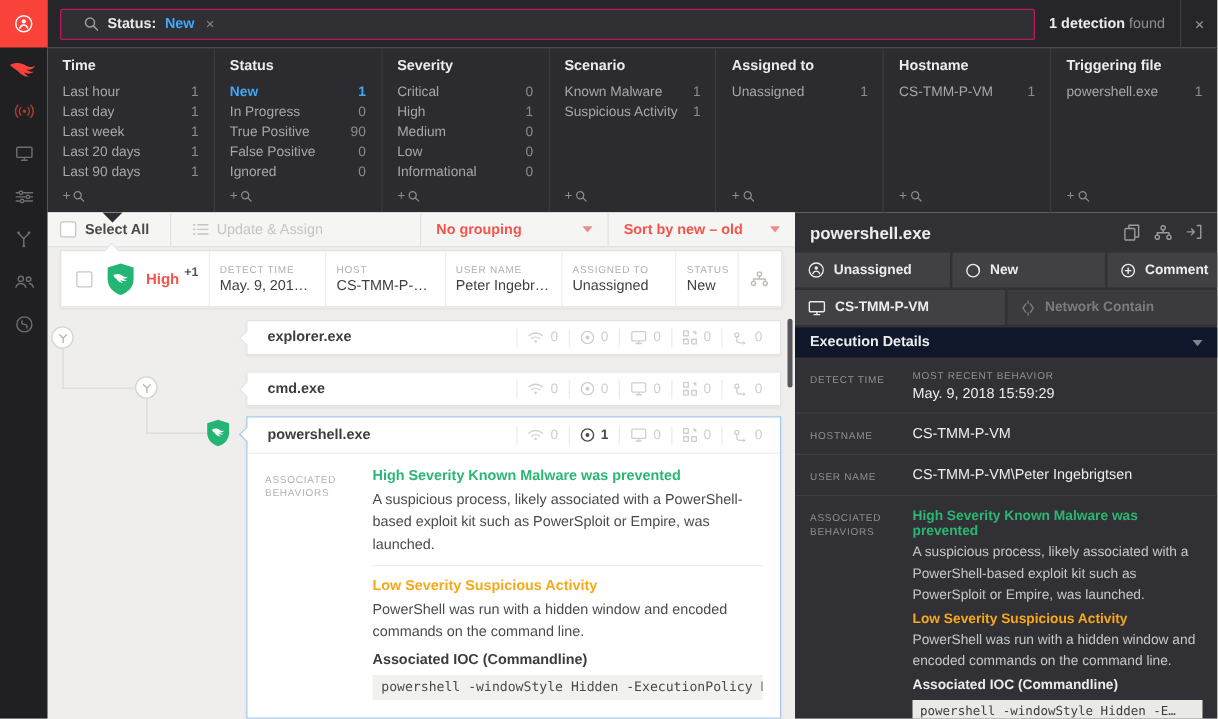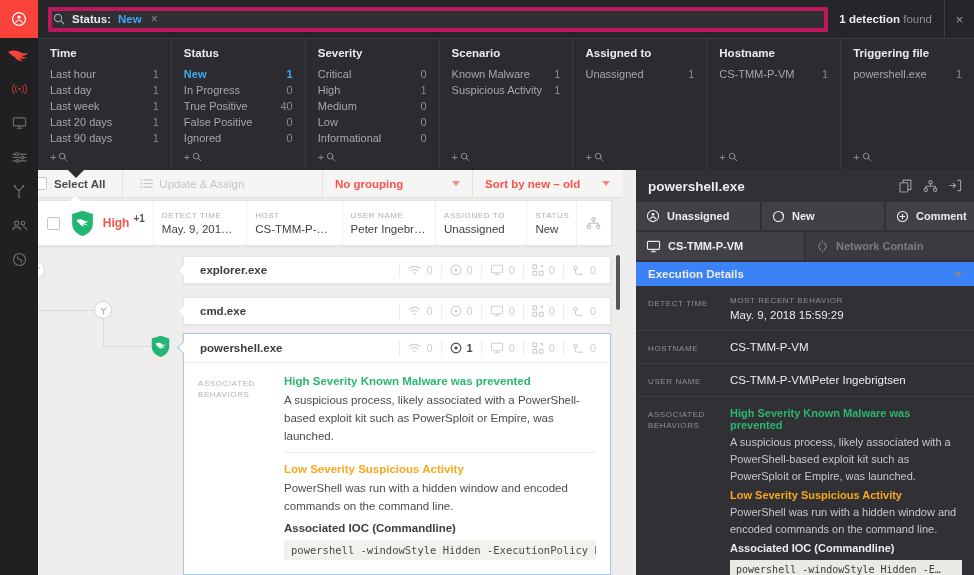--- a/index.html
+++ b/index.html
@@ -10,40 +10,40 @@
 
   
   .sidebar { position:absolute; left:0; top:0; width:38px; height:575px; background:#202023; z-index:5; }
   .sb-item { width:38px; height:34px; display:flex; align-items:center; justify-content:center; color:#6d6d72; }
   .sb-item.active { background:#f9423a; color:#fff; height:38px; }
   .sb-item.logo { height:34px; }
   .sb-item.redish { color:#b03a32; }
 
   
   .topbar { position:absolute; left:38px; top:0; width:936px; height:38px; background:#26262a; display:flex; align-items:center; }
-  .searchbox { margin-left:10px; width:780px; height:25px; background:#2f2f34; border:4px solid #be185d; border-radius:2px; display:flex; align-items:center; padding:0 1px; gap:7px; }
+  .searchbox { margin-left:10px; width:780px; height:25px; background:#2f2f34; border:1px solid #be185d; border-radius:2px; display:flex; align-items:center; padding:0 18px; gap:7px; }
   .searchbox .s-label { color:#e9e9ec; font-size:11.5px; font-weight:bold; }
   .searchbox .s-value { color:#3fa9f5; font-size:11.5px; font-weight:bold; }
   .searchbox .s-x { color:#8b8b90; font-size:12px; margin-left:2px; cursor:pointer; }
   .tb-results { margin-left:auto; font-size:11.5px; color:#8e8e93; padding-right:12px; white-space:nowrap; }
   .tb-results b { color:#ededf0; }
   .tb-close { width:30px; height:38px; border-left:1px solid #3c3c41; color:#9a9a9f; display:flex; align-items:center; justify-content:center; font-size:13px; }
 
   
   .filterbar { position:absolute; left:38px; top:38px; width:936px; height:132px; background:#2c2c30; border-top:1px solid #39393e; display:flex; }
   .fcol { flex:1; padding:8px 12px 7px; border-left:1px solid #3a3a3f; display:flex; flex-direction:column; min-width:0; }
   .fcol:first-child { border-left:none; }
   .fcol-title { font-size:11.5px; font-weight:bold; color:#ececef; margin-bottom:7px; }
   .fitem { display:flex; justify-content:space-between; font-size:11px; color:#a7a7ab; line-height:16px; cursor:pointer; }
   .fitem .fcount { color:#8c8c90; }
   .fitem.blue, .fitem.blue .fcount { color:#3fa9f5; font-weight:bold; }
   .fadd { margin-top:auto; color:#8c8c90; font-size:11px; display:flex; align-items:center; gap:2px; cursor:pointer; }
 
   
-  .main { position:absolute; left:24px; top:170px; width:598px; height:405px; background:#efeeec; }
+  .main { position:absolute; left:38px; top:170px; width:598px; height:405px; background:#efeeec; }
   .toolbar { position:absolute; left:0; top:0; width:100%; height:28px; background:#f5f5f3; border-bottom:1px solid #dededa; display:flex; align-items:center; font-size:11.5px; }
   .tb-left { display:flex; align-items:center; padding-left:10px; gap:7px; }
   .cbox { width:13px; height:13px; background:#fff; border:1px solid #c6c6c2; border-radius:2px; }
   .sel-label { color:#4c4c47; font-weight:bold; }
   .tb-div { width:1px; height:27px; background:#e2e2de; margin:0 10px; }
   .upd { display:flex; align-items:center; gap:6px; color:#c5c5c1; font-weight:normal; }
   .tb-right { margin-left:auto; display:flex; height:100%; }
   .tb-drop { width:150px; border-left:1px solid #e2e2de; display:flex; align-items:center; justify-content:space-between; padding:0 12px; color:#f5544d; font-weight:bold; cursor:pointer; }
   .caret { width:0; height:0; border-left:4px solid transparent; border-right:4px solid transparent; border-top:5px solid #f08a85; }
   .notch { position:absolute; left:44px; top:0; width:0; height:0; border-left:8px solid transparent; border-right:8px solid transparent; border-top:8px solid #2c2c30; }
@@ -88,21 +88,21 @@
   .scroll-thumb { position:absolute; left:592px; top:85px; width:4px; height:55px; background:#56565a; border-radius:3px; }
 
   
   .rpanel { position:absolute; left:636px; top:170px; width:338px; height:405px; background:#313135; color:#ececef; display:flex; flex-direction:column; }
   .rp-header { height:32px; display:flex; align-items:center; padding:0 12px; }
   .rp-title { font-size:13.5px; font-weight:bold; }
   .rp-hicons { margin-left:auto; display:flex; gap:11px; color:#9a9a9f; }
   .rp-btnrow { display:flex; gap:2px; margin-bottom:2px; }
   .rp-btn { height:28px; background:#404045; display:flex; align-items:center; gap:7px; padding:0 10px; font-size:11px; font-weight:bold; color:#ececef; cursor:pointer; }
   .rp-btn.disabled { color:#7b7b80; background:#3a3a3f; cursor:default; }
-  .rp-section { height:24px; background:#3b82f6; display:flex; align-items:center; padding:0 12px; font-size:11.5px; font-weight:bold; margin-top:0; }
+  .rp-section { height:24px; background:#0f172a; display:flex; align-items:center; padding:0 12px; font-size:11.5px; font-weight:bold; margin-top:0; }
   .rp-section .caret { margin-left:auto; border-top-color:#84848a; }
   .rp-body { flex:1; overflow:hidden; }
   .rp-row { display:flex; padding:10px 12px 9px; border-bottom:1px solid #3d3d42; }
   .rp-row.last { border-bottom:none; }
   .rp-label { width:82px; flex:none; font-size:8px; letter-spacing:.6px; color:#8f8f94; line-height:11px; padding-top:2px; }
   .rp-val { font-size:11.5px; color:#ececef; }
   .rp-detect-cols { display:flex; flex:1; }
   .rp-detect-cols > div:first-child { width:124px; flex:none; }
   .rp-sublabel { font-size:8px; letter-spacing:.6px; color:#8f8f94; margin-bottom:4px; white-space:nowrap; }
   .rp-bh-title { font-size:11px; font-weight:bold; margin-bottom:3px; }
@@ -248,21 +248,21 @@
     <div class="fitem blue">
         <span>New</span>
         <span class="fcount">1</span>
       </div>
     <div class="fitem">
         <span>In Progress</span>
         <span class="fcount">0</span>
       </div>
     <div class="fitem">
         <span>True Positive</span>
-        <span class="fcount">40</span>
+        <span class="fcount">90</span>
       </div>
     <div class="fitem">
         <span>False Positive</span>
         <span class="fcount">0</span>
       </div>
     <div class="fitem">
         <span>Ignored</span>
         <span class="fcount">0</span>
       </div>
     <div class="fadd">

